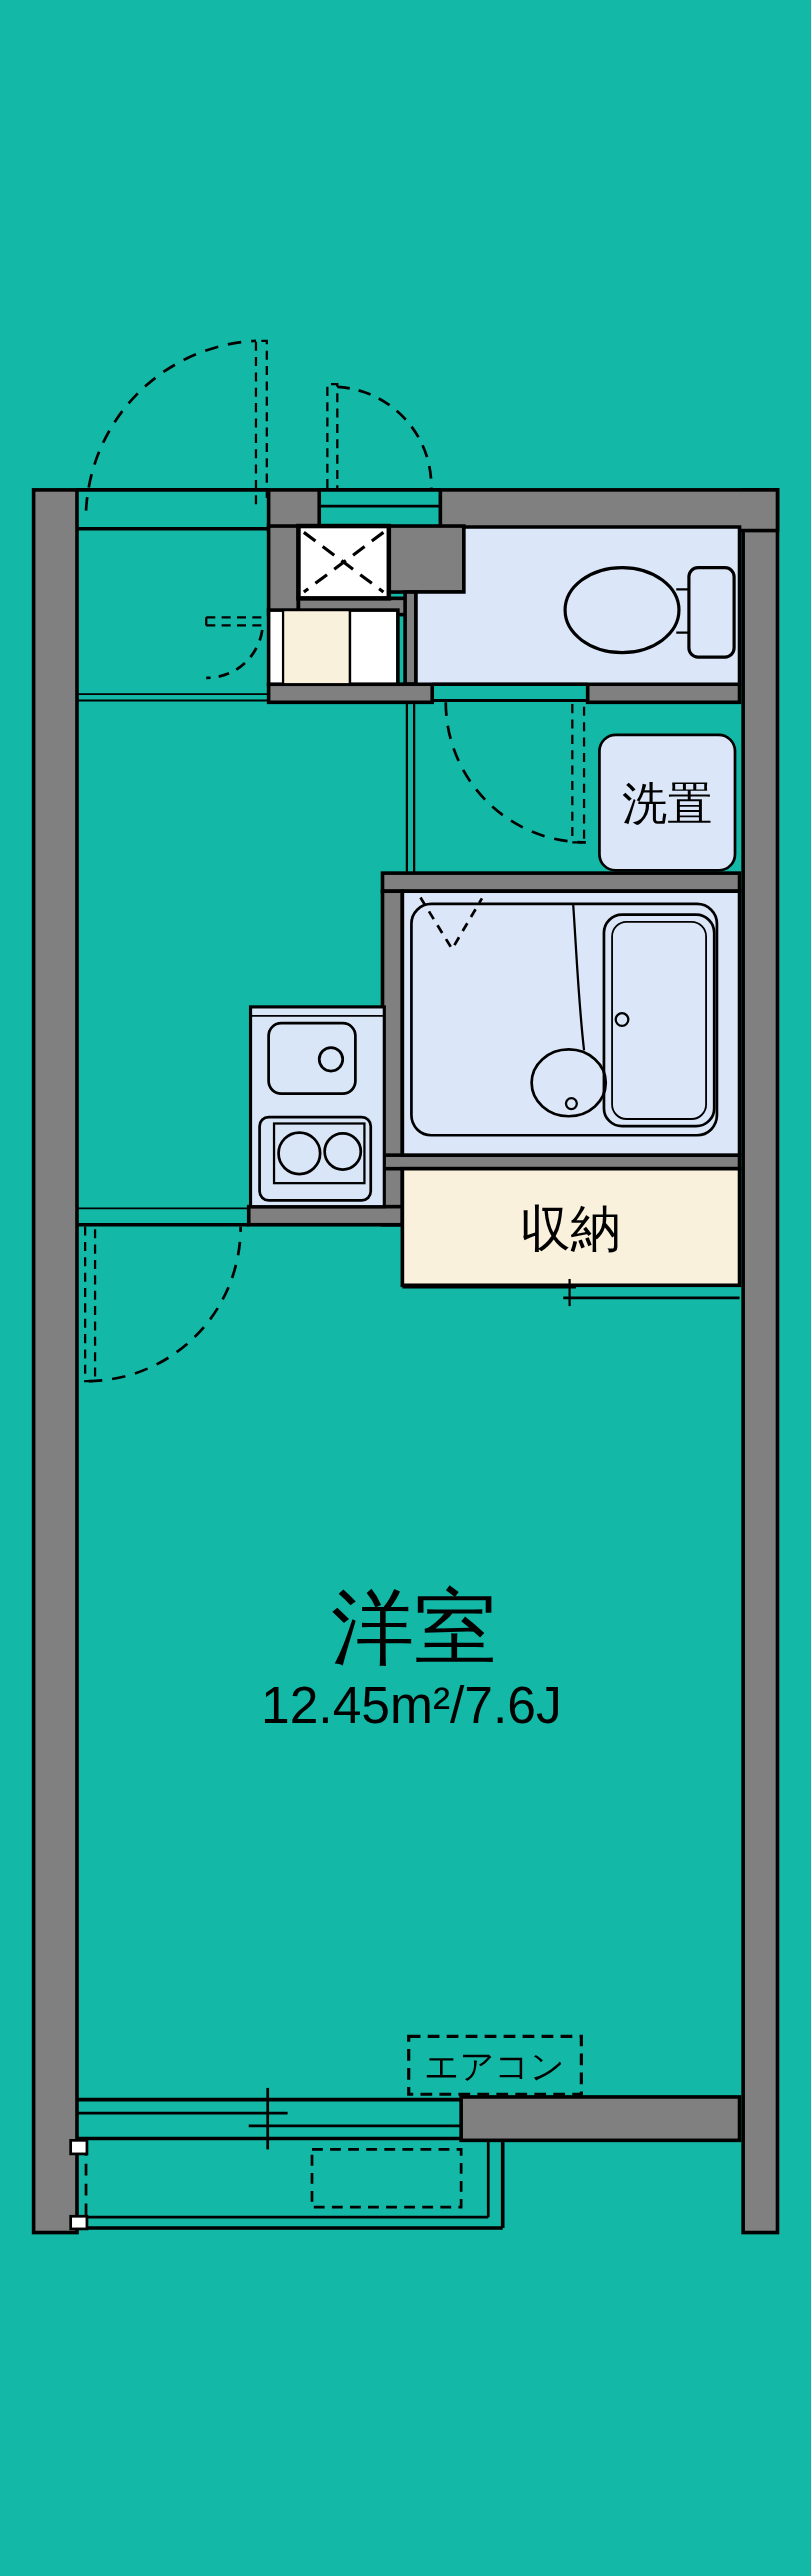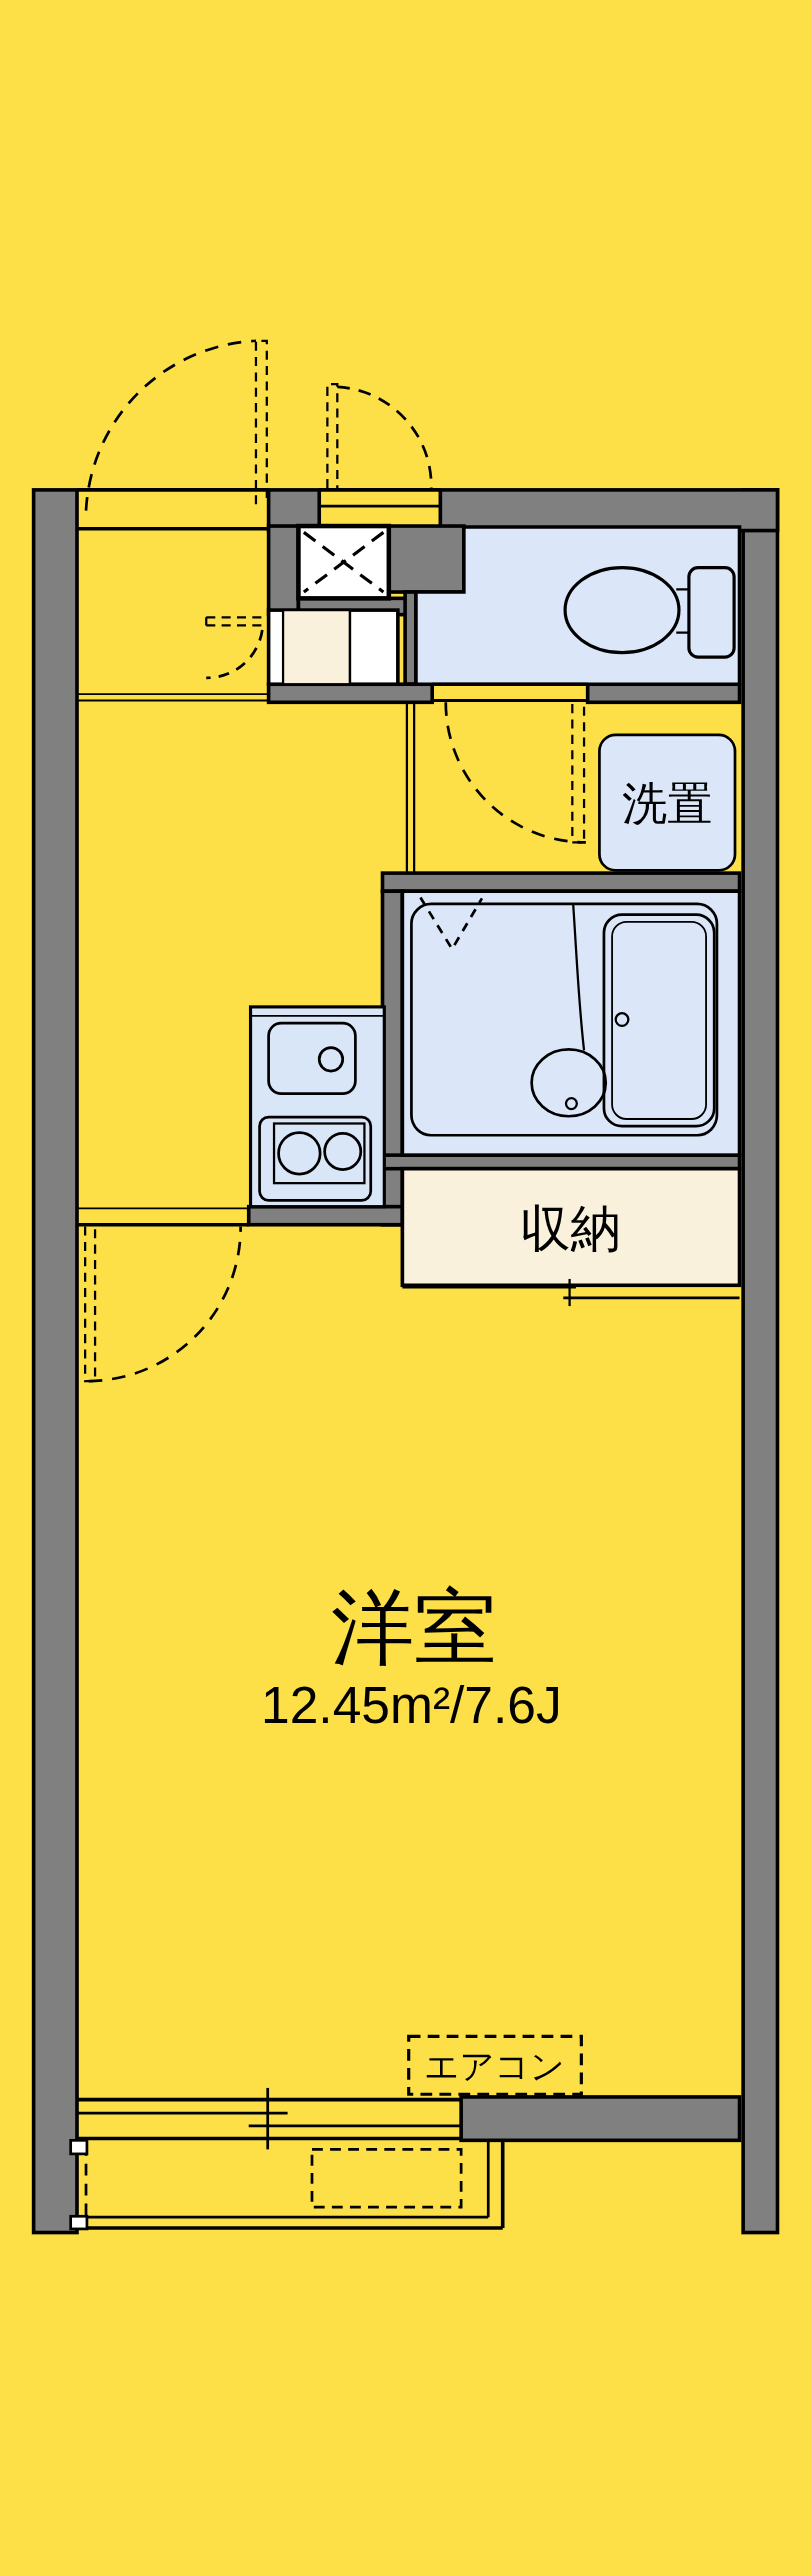--- a/index.html
+++ b/index.html
@@ -1,17 +1,17 @@
 <!DOCTYPE html>
 <html style="font-size:14.5px"><head>
 <meta charset="utf-8">
 <style>
   html,body{margin:0;padding:0;background:#ffffff;}
   body{font-family:"Liberation Sans", sans-serif;}
-  .stage{position:relative;width:812px;height:2576px;background:#fde047;overflow:hidden;}
+  .stage{position:relative;width:812px;height:2576px;background:#14b8a6;overflow:hidden;}
   svg{display:block;}
   text{font-family:"Liberation Sans","DejaVu Sans",sans-serif;fill:#000;}
   .room-label{font-size:92px;}
   .area-label{font-size:57px;}
   .washer-label{font-size:50px;}
   .storage-label{font-size:56px;}
   .aircon-label{font-size:38px;}
 </style>
 </head>
 <body>

